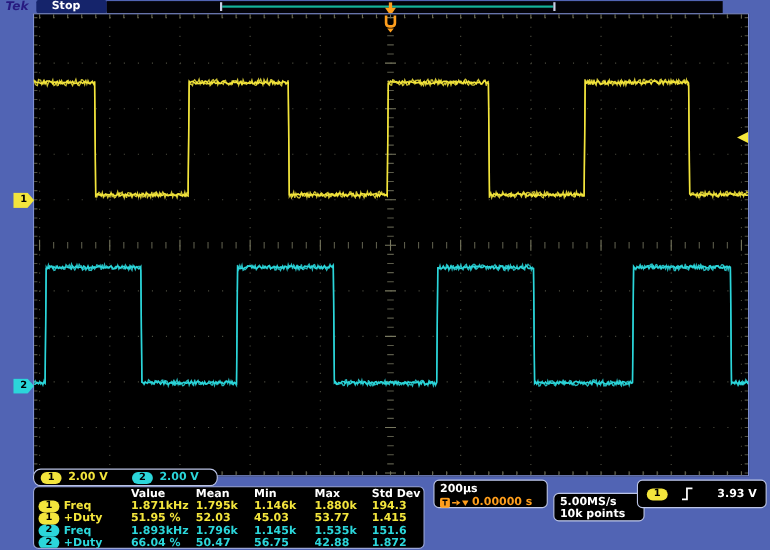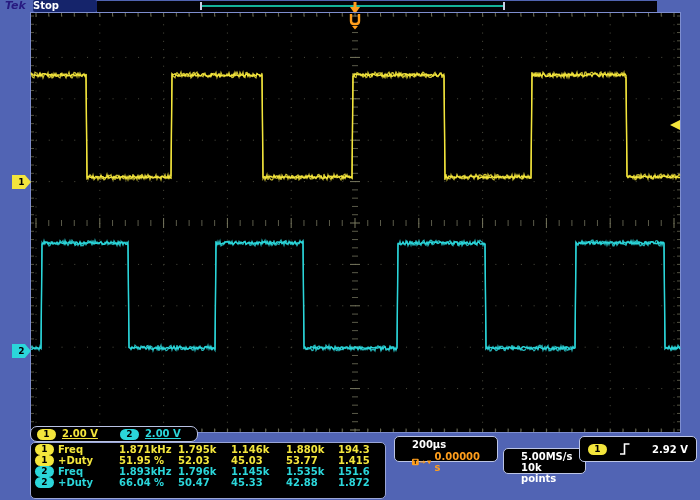--- a/index.html
+++ b/index.html
@@ -3,21 +3,21 @@
 <meta charset="utf-8">
 <style>
   html,body{margin:0;padding:0;}
   body{width:700px;height:500px;background:#5164b4;font-family:"DejaVu Sans",sans-serif;overflow:hidden;position:relative;}
   #scope{position:absolute;left:0;top:0;width:700px;height:500px;}
 
   
   .topbar{position:absolute;left:0;top:0;width:700px;height:12px;}
   .tek-logo{position:absolute;left:5px;top:-1px;font-size:11px;font-weight:bold;font-style:italic;color:#271a80;line-height:13px;letter-spacing:0;}
   .stop-btn{position:absolute;left:33px;top:0;width:64px;height:12px;background:#15246b;color:#fff;
-            font-size:10px;font-weight:bold;line-height:12px;padding-left:0;border-radius:2px;box-sizing:border-box;}
+            font-size:10px;font-weight:bold;line-height:12px;padding-left:14px;border-radius:2px;box-sizing:border-box;}
   .record-strip{position:absolute;left:97px;top:1px;width:560px;height:11px;background:#030309;}
   .record-line{position:absolute;left:105px;top:4px;width:301px;height:2px;background:#14b29a;}
   .bracket{position:absolute;top:1px;width:2px;height:8px;background:#c9cfe6;}
   .bracket.l{left:103px;} .bracket.r{left:406px;}
   .trig-pos-marker{position:absolute;left:348px;top:0;width:14px;height:13px;}
   .expansion-icon{position:absolute;left:347px;top:13px;width:16px;height:17px;}
 
   
   .screen{position:absolute;left:30px;top:12px;width:651px;height:421px;background:#000;
           border:1px solid #7e8ecf;box-sizing:border-box;}
@@ -35,33 +35,33 @@
   .badge{display:inline-block;width:19px;height:11px;border-radius:6px;font-size:9px;font-weight:bold;
          color:#000;text-align:center;line-height:11px;flex:none;}
   .badge.y{background:#f3e53c;} .badge.c{background:#2bd6da;}
   .ytxt{color:#f3e53c;} .ctxt{color:#2bd6da;}
 
   
   .scalebox{position:absolute;left:30px;top:426px;width:168px;height:16px;background:#000;
             border:1px solid #b9c2e4;border-radius:7px;box-sizing:border-box;display:flex;align-items:center;padding:0 6px;}
   .scalebox .sc-group{display:flex;align-items:center;gap:6px;}
   .scalebox .sc-group.g2{margin-left:22px;}
-  .scaletxt{font-size:10px;font-weight:bold;line-height:14px;text-decoration:underline;}
+  .scaletxt{font-size:10px;font-weight:bold;line-height:14px;}
 
   
   .measbox{position:absolute;left:30px;top:442px;width:356px;height:57px;background:#000;
            border:1px solid #9aa6d8;border-radius:5px;box-sizing:border-box;padding:1px 0 0 4px;overflow:hidden;}
   .mrow{display:grid;grid-template-columns:84px 59px 53px 55px 52px auto;height:11px;
         font-size:10px;font-weight:bold;line-height:11px;}
   .mrow .mname{display:flex;gap:4px;align-items:center;}
   .mhead{color:#fff;}
 
   
   .infobox{position:absolute;background:#000;border:1px solid #bcc5e6;border-radius:5px;box-sizing:border-box;
-           color:#fff;font-size:10px;font-weight:bold;line-height:11px;padding:2px 17px;}
+           color:#fff;font-size:10px;font-weight:bold;line-height:11px;padding:2px 5px;}
   #timebase-box{left:394px;top:436px;width:104px;height:26px;}
   #rate-box{left:503px;top:448px;width:83px;height:26px;}
   #trigger-box{left:579px;top:436px;width:118px;height:26px;display:flex;align-items:center;padding:0 8px;}
   #trigger-box .slope{margin-left:12px;display:inline-flex;}
   #trigger-box .tlevel{margin-left:auto;}
   #date-box{left:604px;top:473px;width:93px;height:25px;padding:2px 4px;}
   .tpos-line{color:#ff9e1c;display:flex;align-items:center;gap:3px;margin-top:1px;}
 </style>
 </head>
 <body>
@@ -434,20 +434,28 @@
       <span class="badge y">1</span>
       <span class="scaletxt ytxt">2.00 V</span>
     </div>
     <div class="sc-group g2">
       <span class="badge c">2</span>
       <span class="scaletxt ctxt">2.00 V</span>
     </div>
   </div>
 
   <div class="measbox">
+    <div class="mrow">
+      <span></span>
+      <span class="mhead">Value</span>
+      <span class="mhead">Mean</span>
+      <span class="mhead">Min</span>
+      <span class="mhead">Max</span>
+      <span class="mhead">Std Dev</span>
+    </div>
 
     <div class="mrow ytxt">
       <span class="mname">
           <span class="badge y">1</span>
         <span>Freq</span>
         </span>
       <span>1.871kHz</span>
       <span>1.795k</span>
       <span>1.146k</span>
       <span>1.880k</span>
@@ -478,21 +486,21 @@
       <span>151.6</span>
     </div>
 
     <div class="mrow ctxt">
       <span class="mname">
           <span class="badge c">2</span>
         <span>+Duty</span>
         </span>
       <span>66.04 %</span>
       <span>50.47</span>
-      <span>45.33</span>
+      <span>56.75</span>
       <span style="grid-column:6">1.872</span>
       <span style="grid-column:5;grid-row:1">42.88</span>
     </div>
   </div>
 
   <div class="infobox" id="timebase-box">
     <div>200µs</div>
     <div class="tpos-line">
       <svg width="26" height="10" viewBox="0 0 26 10">
         <rect x="0" y="0.5" width="9" height="9" rx="1.5" fill="#ff9e1c"></rect>
@@ -510,17 +518,17 @@
     <div>10k points</div>
   </div>
 
   <div class="infobox" id="trigger-box">
     <span class="badge y">1</span>
     <span class="slope">
       <svg width="12" height="14" viewBox="0 0 12 14">
         <path d="M1 12 H5.5 V2 H10.5" stroke="#fff" stroke-width="1.6" fill="none"></path>
       </svg>
     </span>
-    <span class="tlevel">2.92 V</span>
+    <span class="tlevel">3.93 V</span>
   </div>
 
 
 </div>
 
 </body></html>

